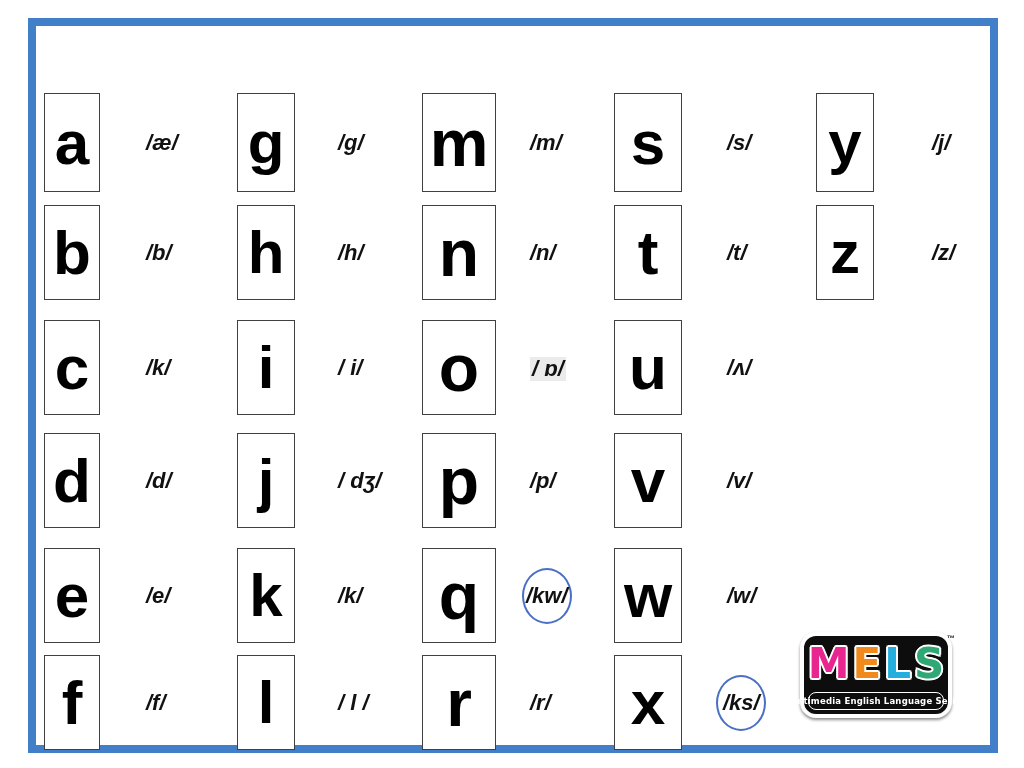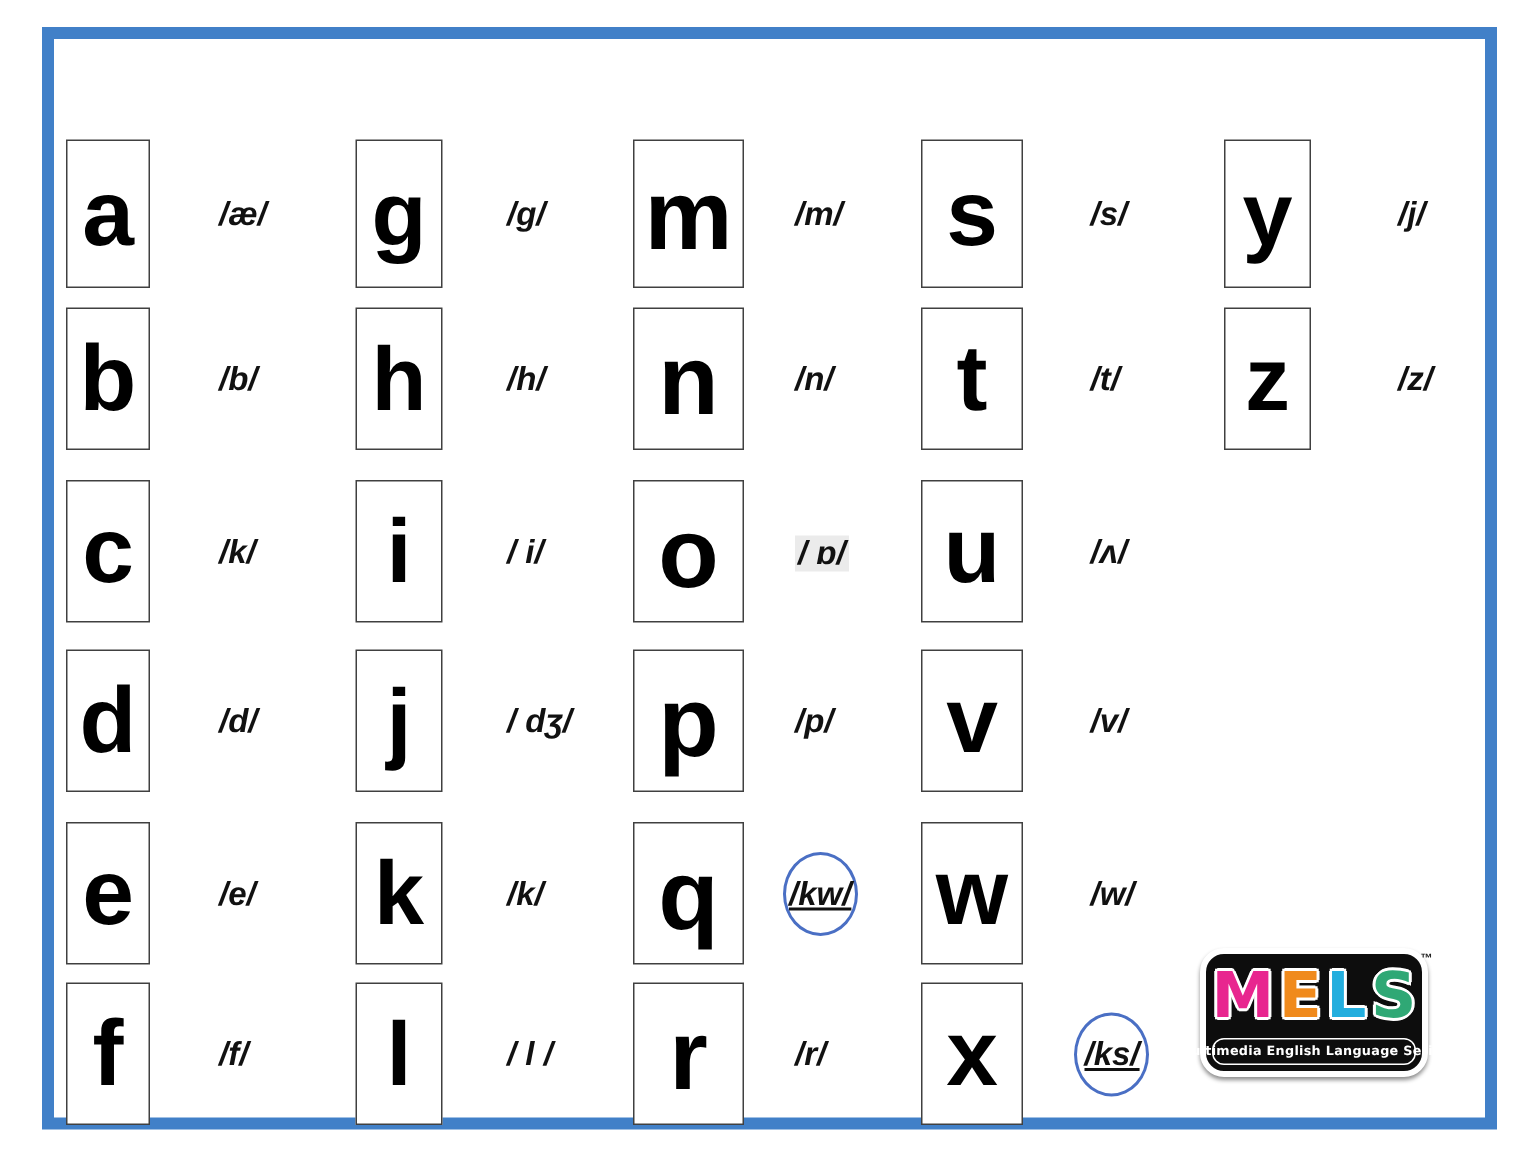--- a/index.html
+++ b/index.html
@@ -105,21 +105,20 @@
   }
   .phoneme-circled .phoneme-text {
     position: relative;
     font-family: "Liberation Sans", sans-serif;
     font-weight: bold;
     font-style: italic;
     font-size: 22px;
     color: #111111;
     line-height: 1;
     display: block;
-    text-decoration: underline;
   }
 
   
   #mels-logo {
     position: absolute;
     left: 800px;
     top: 632px;
     width: 152px;
     height: 86px;
   }

